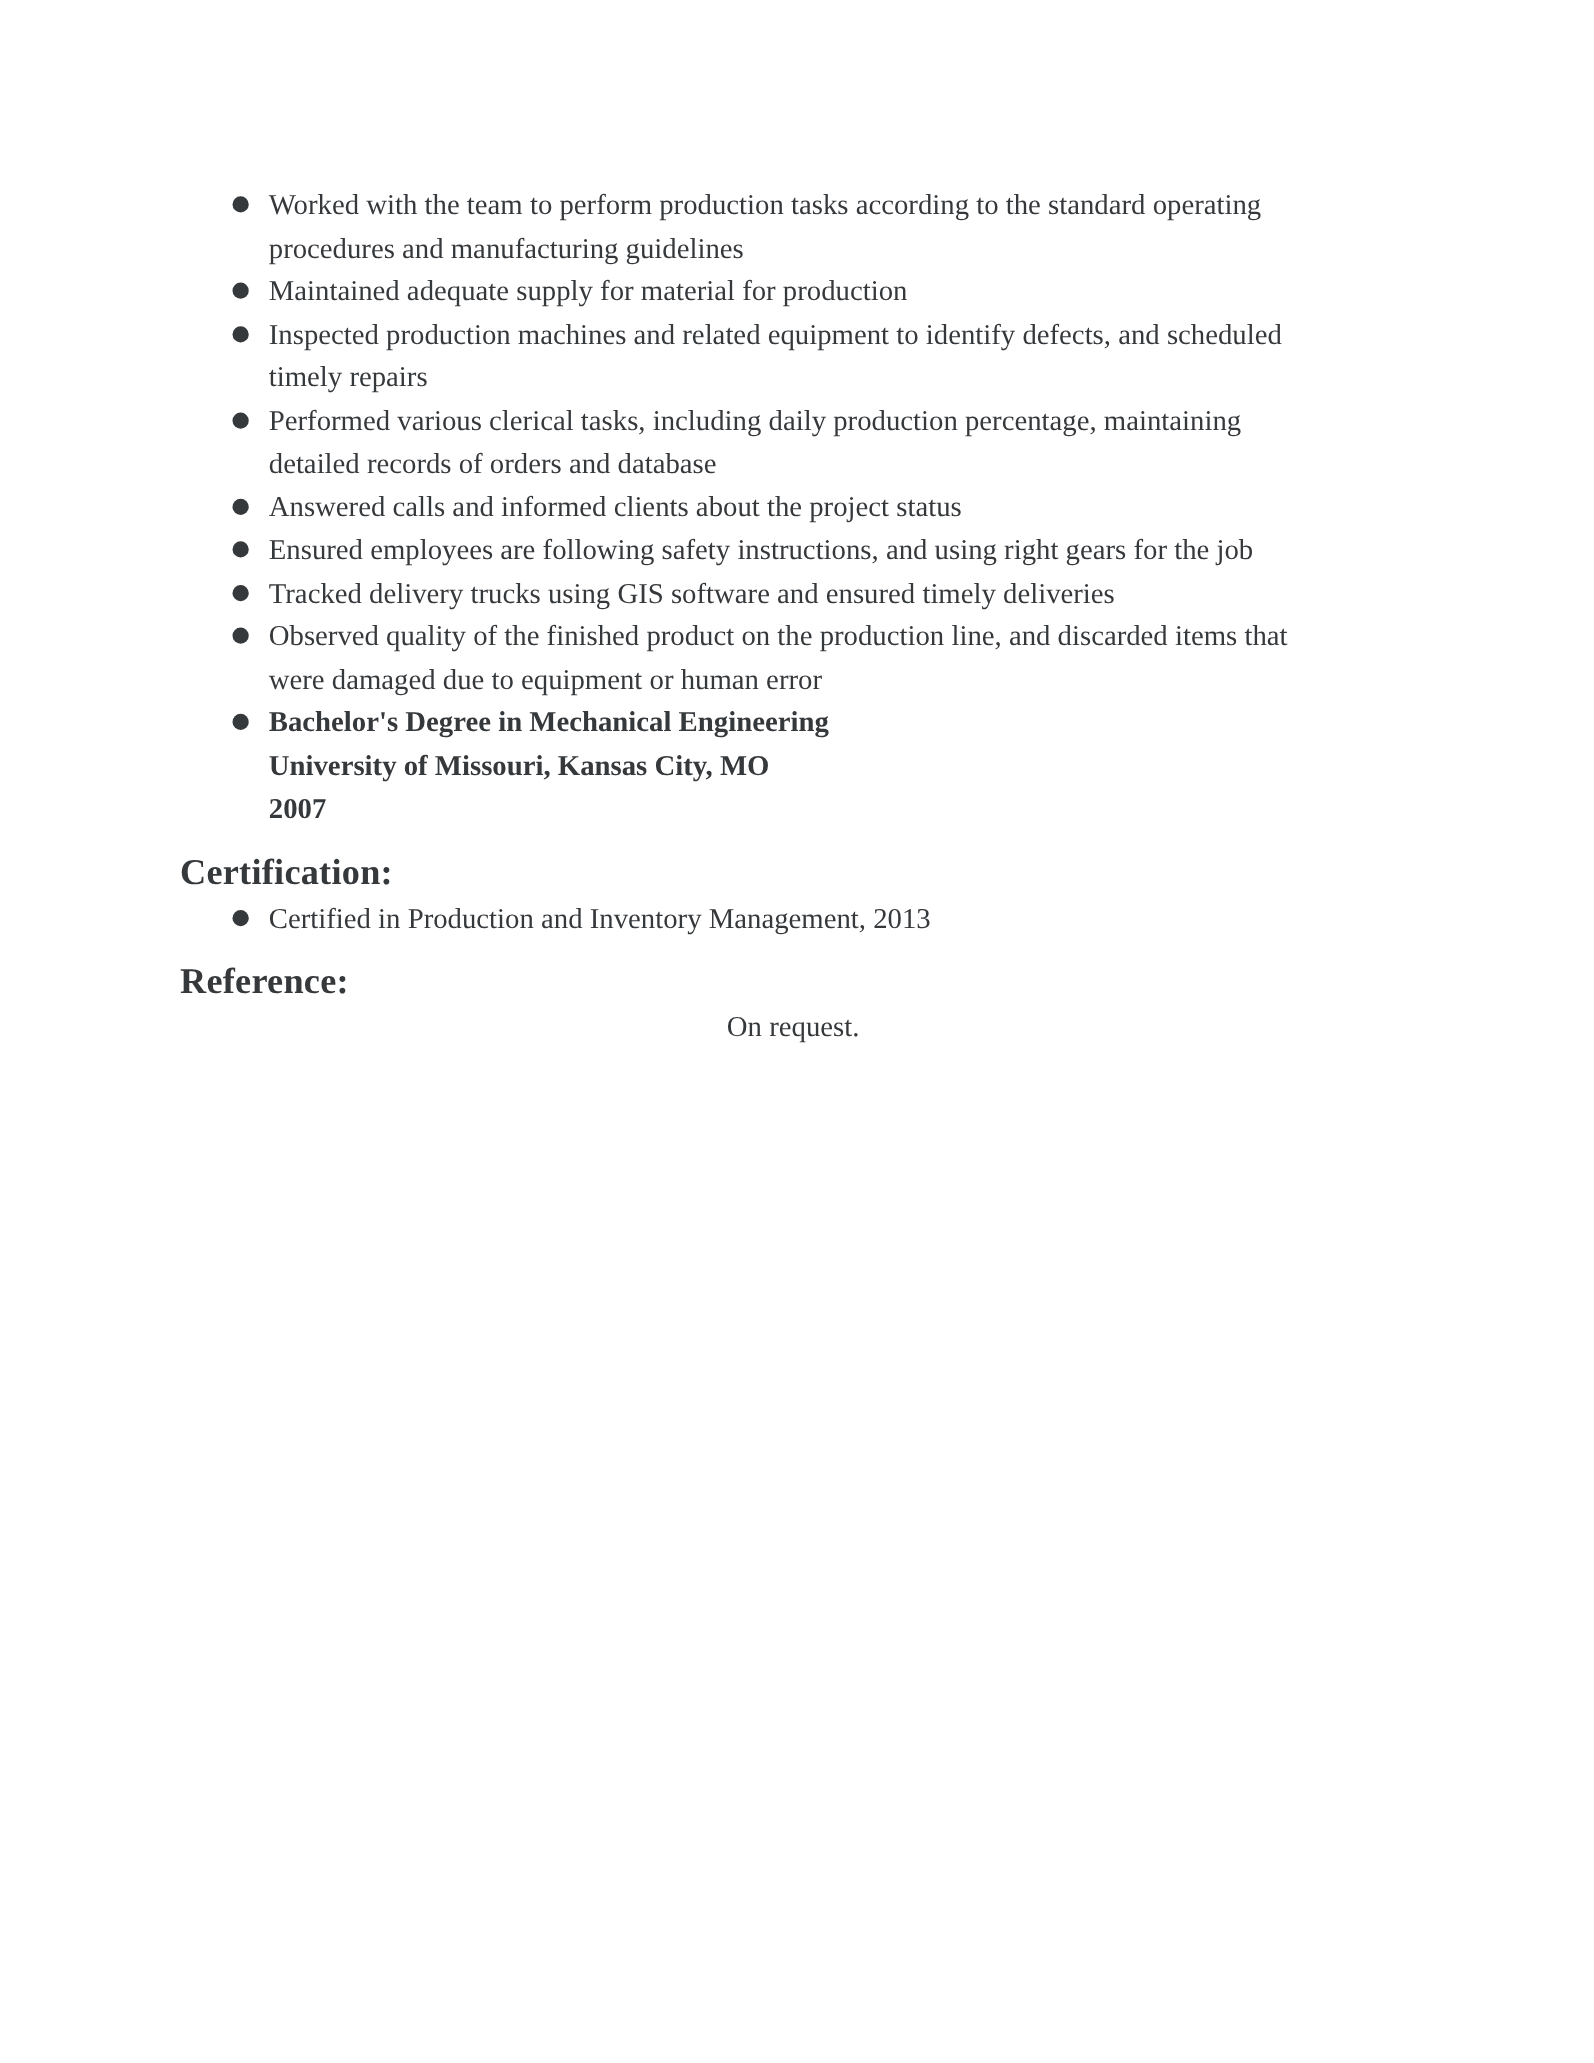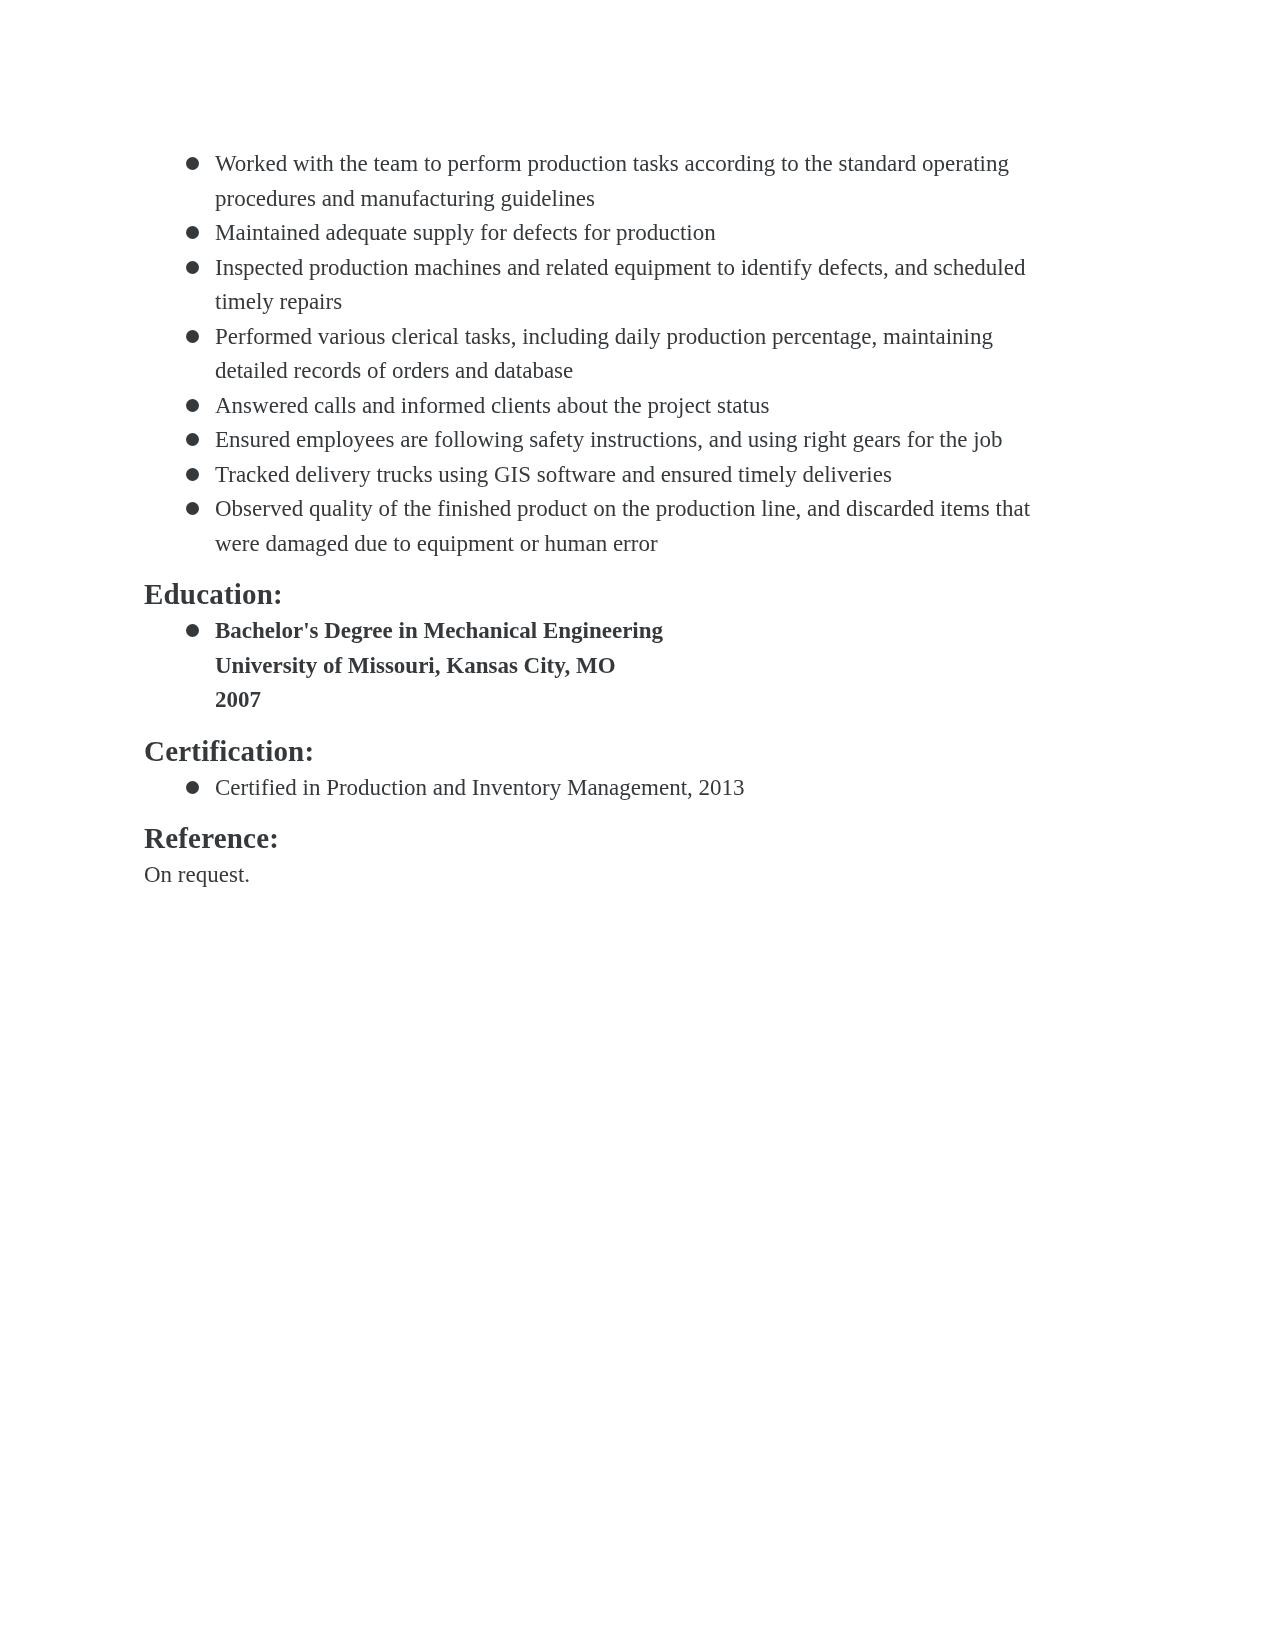--- a/index.html
+++ b/index.html
@@ -49,39 +49,39 @@
     font-size: 29px;
     line-height: 40px;
     font-weight: 700;
     margin: 13px 0 0 0;
     color: inherit;
     letter-spacing: 0.2px;
   }
   .ln { display: block; font-weight: bold; }
   p.plain {
     margin: 0;
+    text-align: center;
   }
 </style>
 </head>
 <body>
 
 <div class="page">
 
   <ul class="blist">
     <li>Worked with the team to perform production tasks according to the standard operating procedures and manufacturing guidelines</li>
-    <li>Maintained adequate supply for defects for production</li>
+    <li>Maintained adequate supply for material for production</li>
     <li>Inspected production machines and related equipment to identify defects, and scheduled timely repairs</li>
     <li>Performed various clerical tasks, including daily production percentage, maintaining detailed records of orders and database</li>
     <li>Answered calls and informed clients about the project status</li>
     <li>Ensured employees are following safety instructions, and using right gears for the job</li>
     <li>Tracked delivery trucks using GIS software and ensured timely deliveries</li>
     <li>Observed quality of the finished product on the production line, and discarded items that were damaged due to equipment or human error</li>
   </ul>
 
-  <h2 class="sect">Education:</h2>
   <ul class="blist">
     <li>
       <span class="ln">Bachelor's Degree in Mechanical Engineering</span>
       <span class="ln">University of Missouri, Kansas City, MO</span>
       <span class="ln">2007</span>
     </li>
   </ul>
 
   <h2 class="sect">Certification:</h2>
   <ul class="blist">

